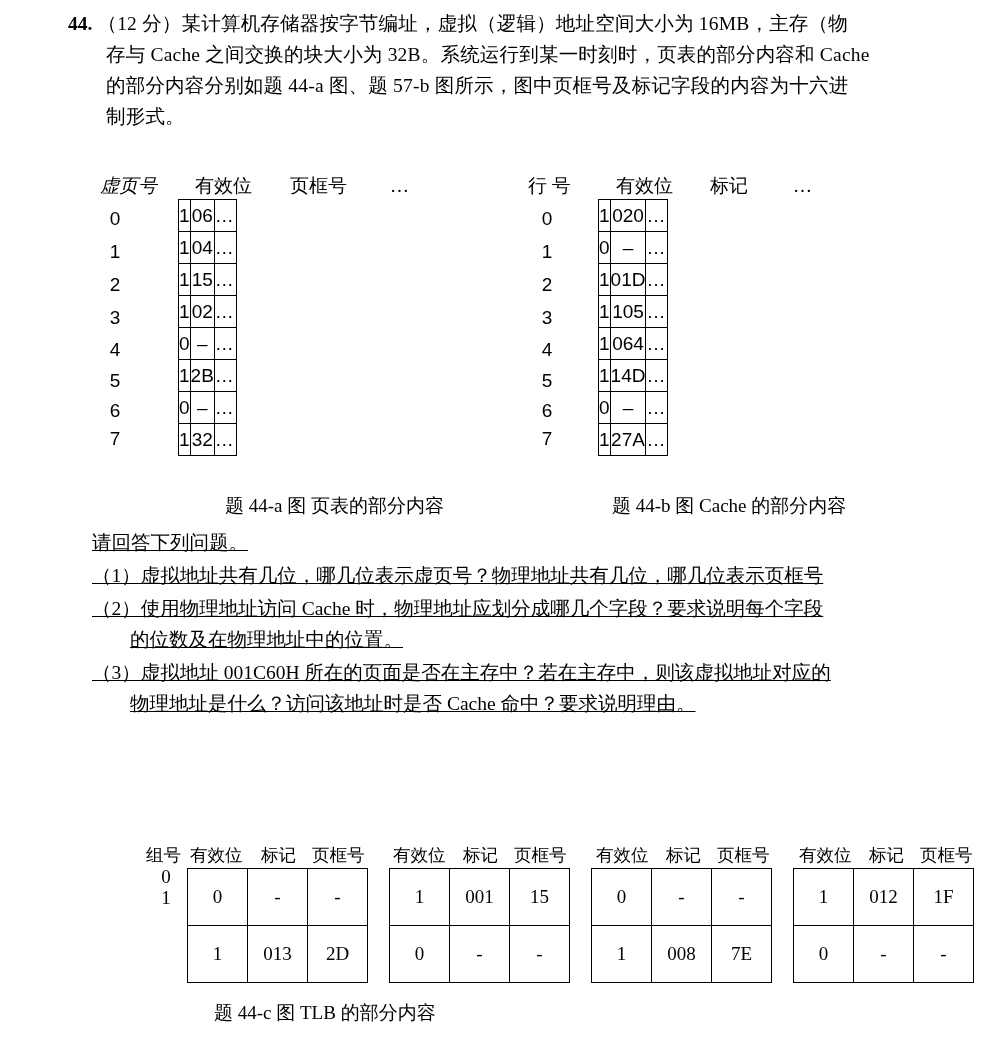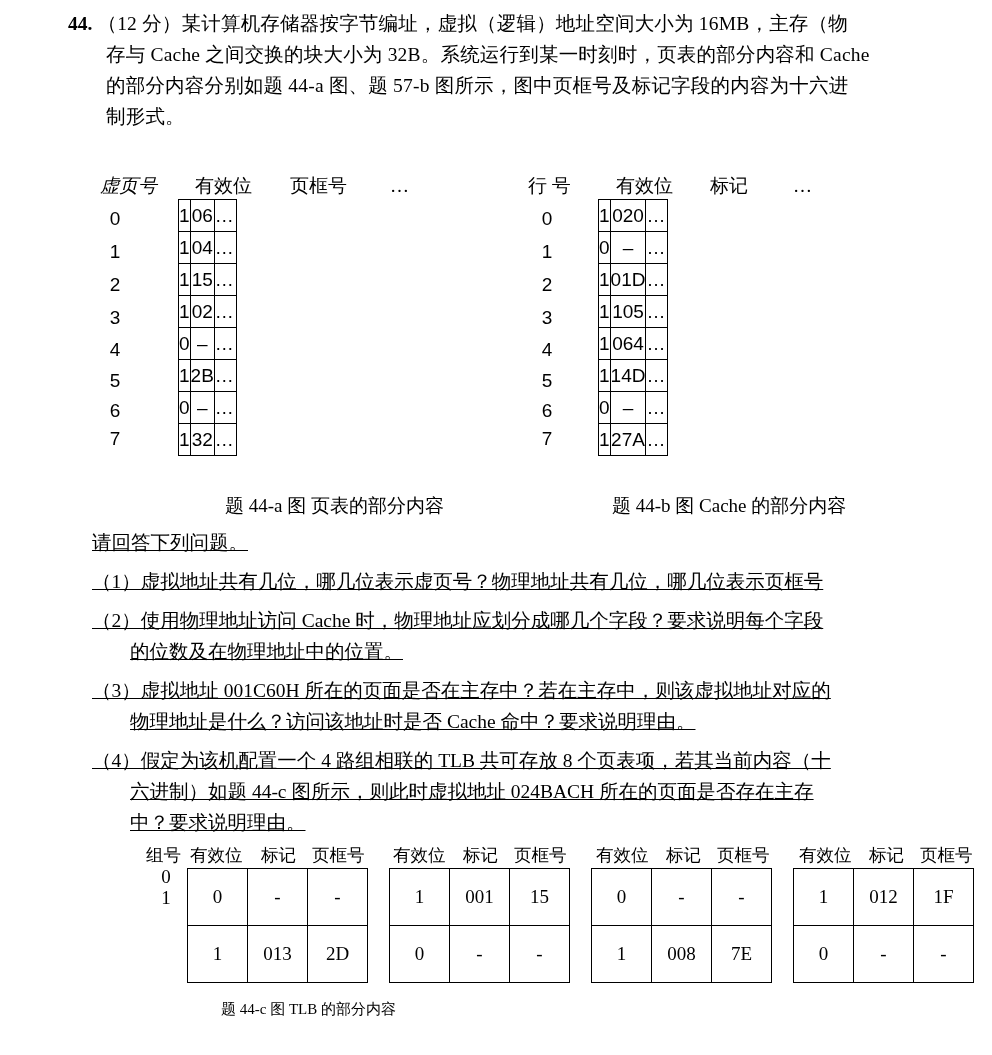--- a/index.html
+++ b/index.html
@@ -89,21 +89,21 @@
     white-space: nowrap;
   }
 
   
   #questions { position: absolute; left: 92px; top: 527px; width: 880px; text-decoration: underline; }
   .q-lead {
     font-size: 19.5px;
     line-height: 31px;
     white-space: nowrap;
   }
-  .q-item { margin-top: 8px; }
+  .q-item { margin-top: 2px; }
   .q-line {
     font-size: 19.5px;
     line-height: 31px;
     white-space: nowrap;
   }
   .q-line.cont { padding-left: 38px; }
 
   
   #tlb-block { position: absolute; left: 0; top: 842px; width: 992px; }
 
@@ -144,23 +144,23 @@
     padding: 0;
     font-family: "Liberation Serif", "DejaVu Serif", serif;
   }
   table#tlb-table td.gap {
     border-top: none;
     border-bottom: none;
   }
 
   #tlb-caption {
     position: absolute;
-    left: 221px;
+    left: 214px;
     top: 1000px;
-    font-size: 15px;
+    font-size: 19px;
     white-space: nowrap;
   }
 </style>
 </head>
 <body>
 
 <div id="problem-statement">
   <div class="stmt-line first"><span class="stmt-num">44.</span> <span>（12 分）某计算机存储器按字节编址，虚拟（逻辑）地址空间大小为 16MB，主存（物</span></div>
   <div class="stmt-line cont">存与 Cache 之间交换的块大小为 32B。系统运行到某一时刻时，页表的部分内容和 Cache</div>
   <div class="stmt-line cont">的部分内容分别如题 44-a 图、题 57-b 图所示，图中页框号及标记字段的内容为十六进</div>
@@ -323,25 +323,20 @@
   <div class="q-item">
     <div class="q-line">（2）使用物理地址访问 Cache 时，物理地址应划分成哪几个字段？要求说明每个字段</div>
     <div class="q-line cont">的位数及在物理地址中的位置。</div>
   </div>
 
   <div class="q-item">
     <div class="q-line">（3）虚拟地址 001C60H 所在的页面是否在主存中？若在主存中，则该虚拟地址对应的</div>
     <div class="q-line cont">物理地址是什么？访问该地址时是否 Cache 命中？要求说明理由。</div>
   </div>
 
-  <div class="q-item">
-    <div class="q-line">（4）假定为该机配置一个 4 路组相联的 TLB 共可存放 8 个页表项，若其当前内容（十</div>
-    <div class="q-line cont">六进制）如题 44-c 图所示，则此时虚拟地址 024BACH 所在的页面是否存在主存</div>
-    <div class="q-line cont">中？要求说明理由。</div>
-  </div>
 </div>
 
 <div id="tlb-block">
 
   <div id="tlb-head">
     <span style="left:146px;">组号</span>
     <span style="left:190px;">有效位</span>
     <span style="left:261px;">标记</span>
     <span style="left:312px;">页框号</span>
     <span style="left:393px;">有效位</span>

